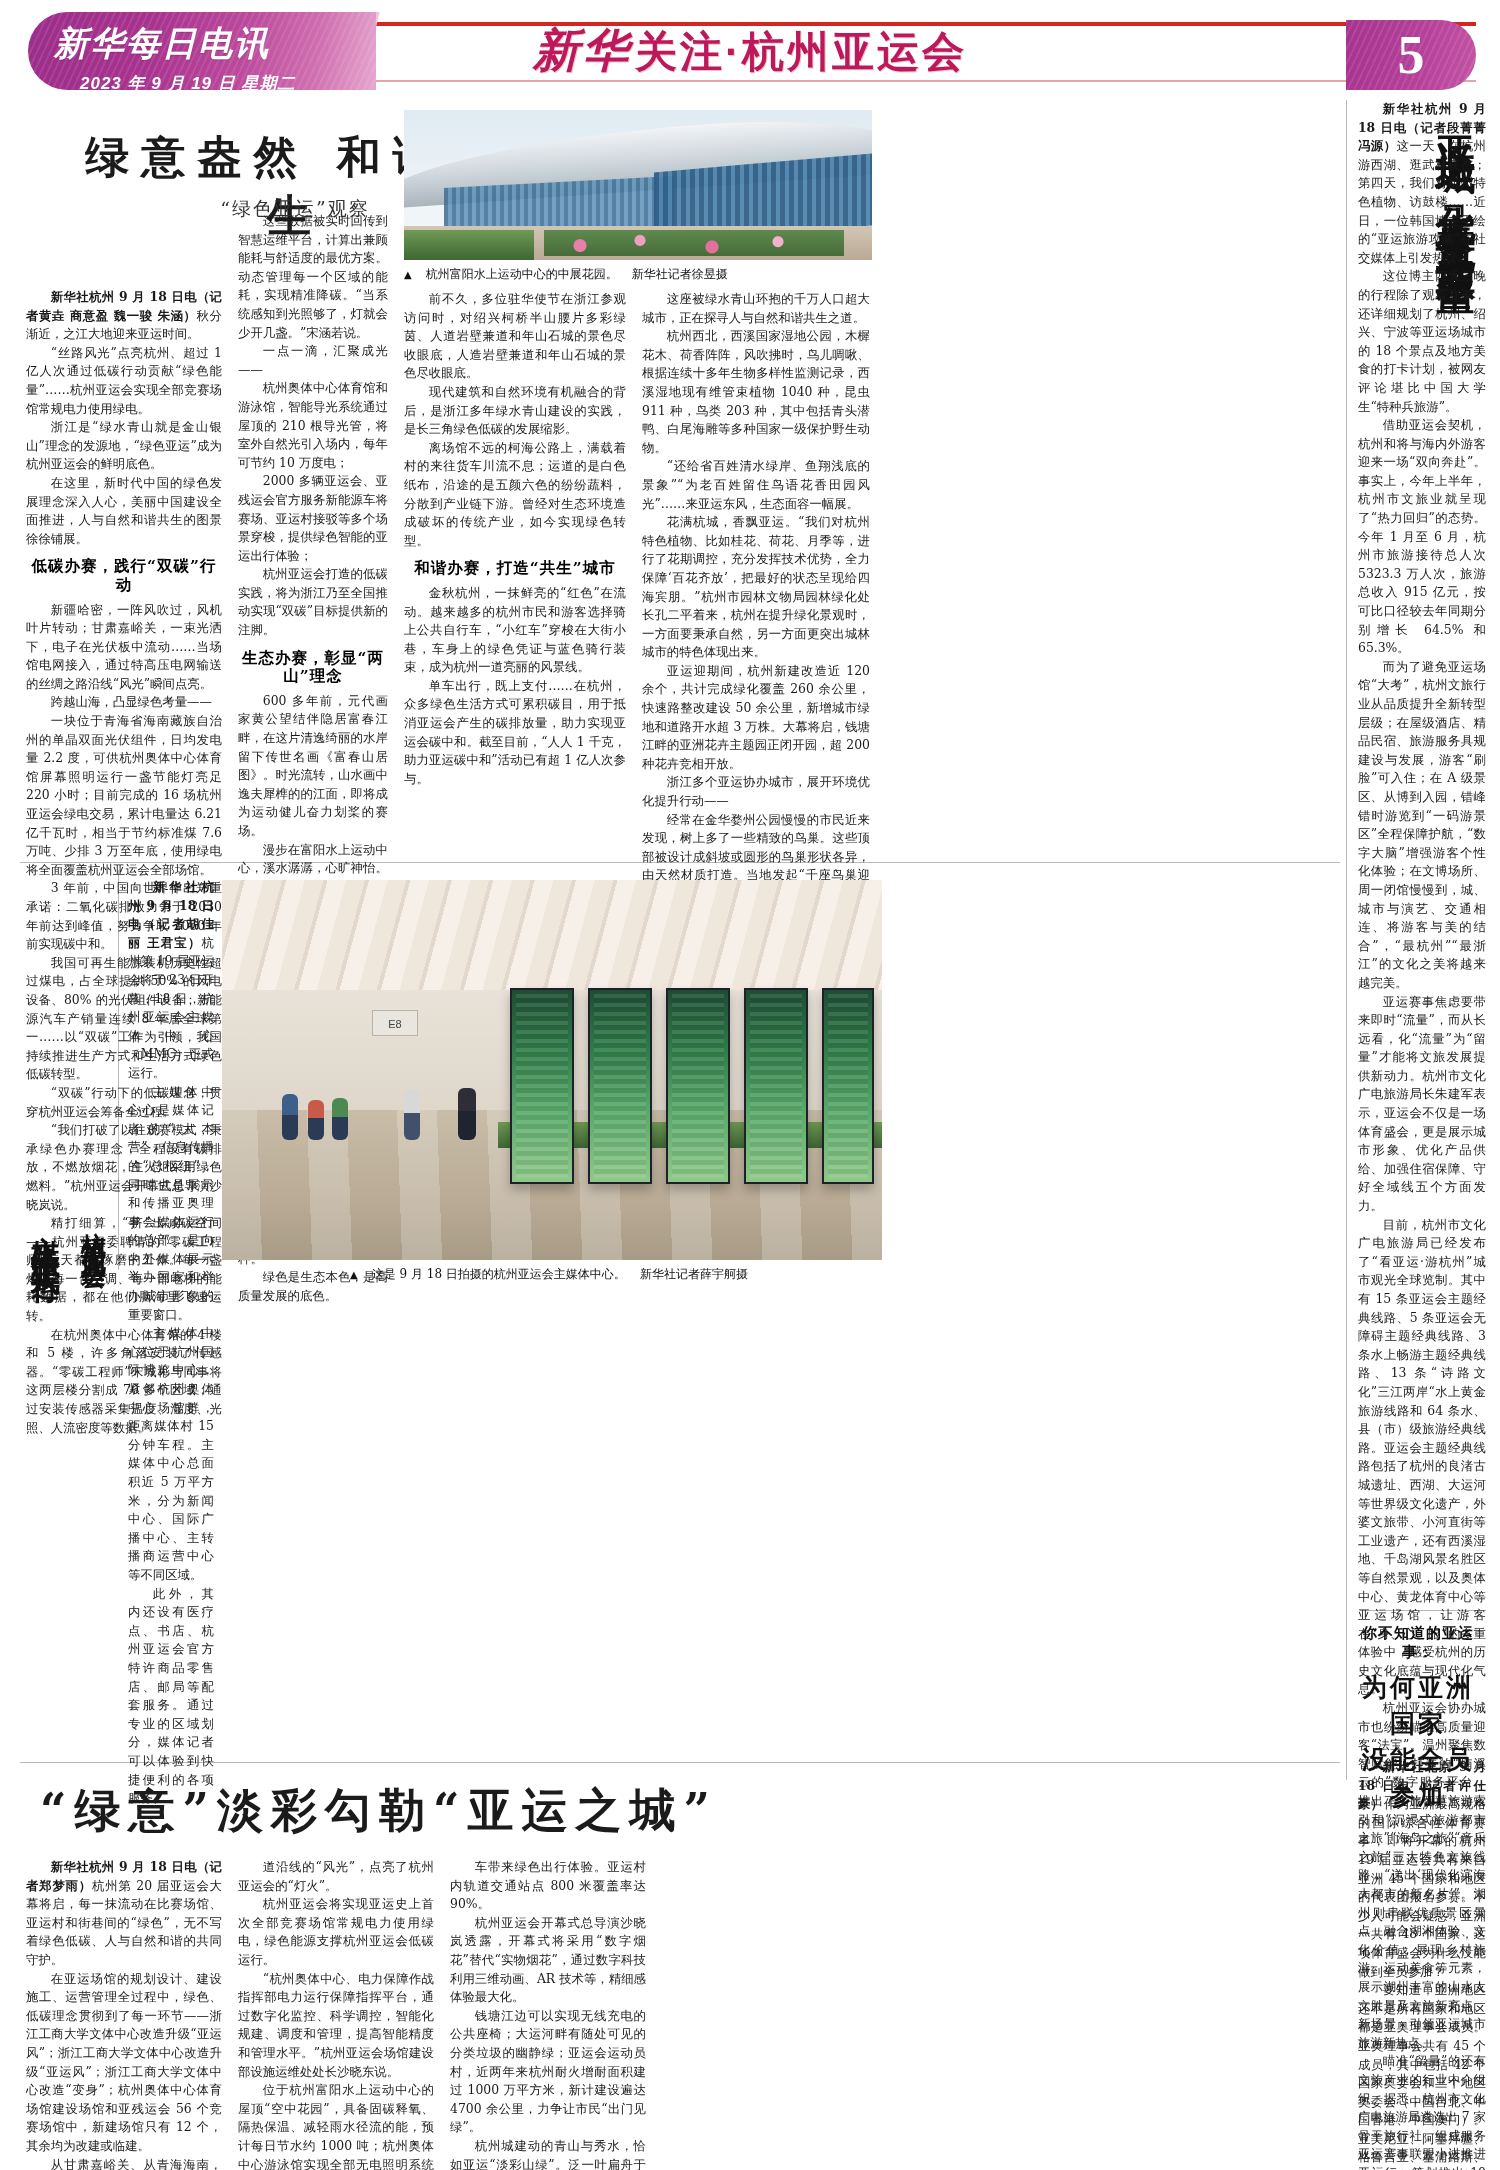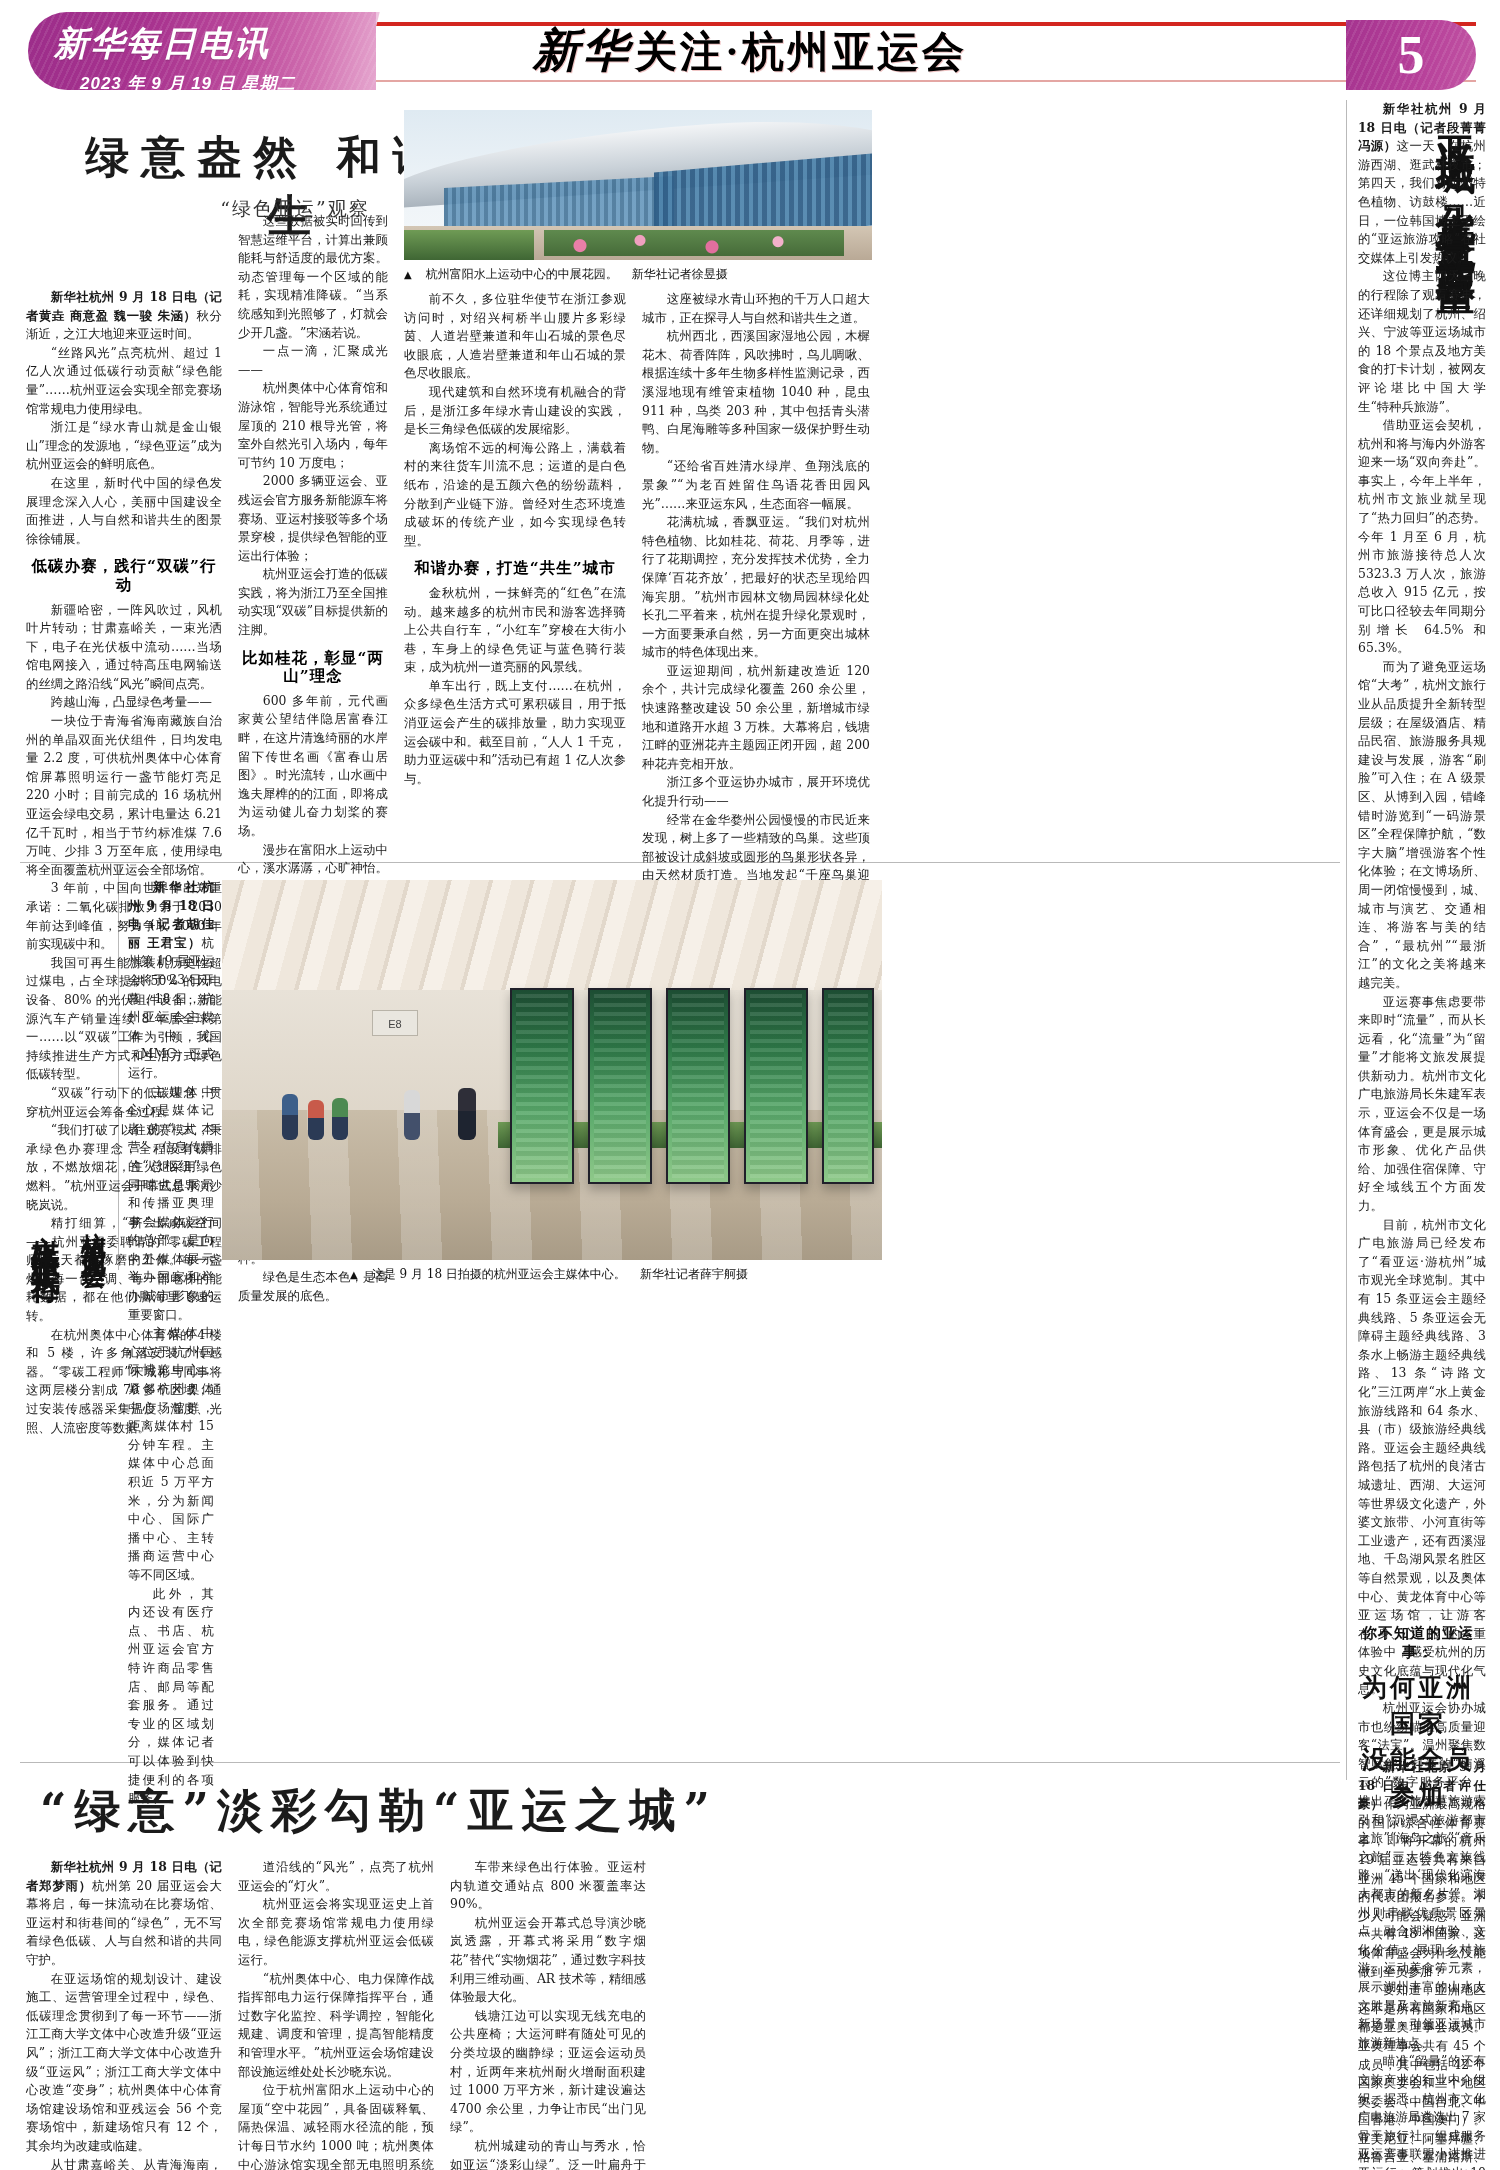--- a/index.html
+++ b/index.html
@@ -37,22 +37,22 @@
     position: relative; z-index: 3; color: #fff; font-weight: 700;
     font-size: 17px; letter-spacing: 1px; padding: 5px 0 0 52px;
     font-family: "Liberation Sans", sans-serif;
     font-style: italic;
   }
   .mast-center {
     position: absolute; left: 430px; top: 18px; width: 640px; height: 66px;
     display: flex; align-items: center; justify-content: center;
   }
   .mast-center-txt {
-    color: #000000; font-weight: 700; font-size: 42px; letter-spacing: 3px;
-    font-family: Liberation Serif, serif;
+    color: #be185d; font-weight: 700; font-size: 42px; letter-spacing: 3px;
+    font-family: Liberation Sans, sans-serif;
     text-shadow: 1px 1px 0 rgba(190,20,20,.25);
   }
   .mast-center-txt .xin { font-style: italic; font-size: 46px; margin-right: 4px; }
   .mast-rule { position:absolute; left: 376px; top: 22px; width: 1100px; height: 4px; background: #d3261f; }
   .mast-rule2 { position:absolute; left: 376px; top: 80px; width: 1100px; height: 2px; background: #e4a6a3; }
   .mast-right {
     position: absolute; right: 24px; top: 20px; width: 130px; height: 70px;
     background: linear-gradient(100deg,#a5338f 0%, #b7419a 60%, #c255a4 100%);
     border-radius: 0 36px 36px 0; overflow:hidden;
   }
@@ -257,21 +257,21 @@
     <p>精打细算，“挤”出减碳空间——杭州亚组委聘请的“零碳工程师”每天都在琢磨的工作。每一盏灯、每一台空调、每一部电梯的能耗数据，都在他们脑海里飞速运转。</p>
     <p>在杭州奥体中心体育馆的 4 楼和 5 楼，许多角落安装了传感器。“零碳工程师”宋城彬与同事将这两层楼分割成 70 多个区域，通过安装传感器采集温度、湿度、光照、人流密度等数据。</p>
   </div>
 
   <div class="col bodytext" style="left:238px; top:212px; width:150px; height:636px;">
     <p>这些数据被实时回传到智慧运维平台，计算出兼顾能耗与舒适度的最优方案。动态管理每一个区域的能耗，实现精准降碳。“当系统感知到光照够了，灯就会少开几盏。”宋涵若说。</p>
     <p>一点一滴，汇聚成光——</p>
     <p>杭州奥体中心体育馆和游泳馆，智能导光系统通过屋顶的 210 根导光管，将室外自然光引入场内，每年可节约 10 万度电；</p>
     <p>2000 多辆亚运会、亚残运会官方服务新能源车将赛场、亚运村接驳等多个场景穿梭，提供绿色智能的亚运出行体验；</p>
     <p>杭州亚运会打造的低碳实践，将为浙江乃至全国推动实现“双碳”目标提供新的注脚。</p>
-    <div class="subhead">比如桂花，彰显“两山”理念</div>
+    <div class="subhead">生态办赛，彰显“两山”理念</div>
     <p>600 多年前，元代画家黄公望结伴隐居富春江畔，在这片清逸绮丽的水岸留下传世名画《富春山居图》。时光流转，山水画中逸夫犀榫的的江面，即将成为运动健儿奋力划桨的赛场。</p>
     <p>漫步在富阳水上运动中心，溪水潺潺，心旷神怡。场馆顶楼，有一座写顶边白热景观融为一体的空中花园。这里种植着碗石竹、百日草、月季等花木，不仅让整个场馆绿化率达到 45%，还能屏蔽释氧、隔热保温和减轻雨水径流。</p>
     <p>“从场馆的雨水回收系统‘渗’，到周边海绵绿地，中庭水景和公共卫生冲洗等。”</p>
     <p>杭州亚运会不仅有屋顶花园“小生态”，起伏的山、流动的水、摇曳的树……当地不断修复提升的生态系统，更构筑起高水平的“大生态”。</p>
     <p>2022 年以来，浙江全域推进生物多样性调查评估，累计发现 15 个新物种。</p>
     <p>绿色是生态本色，是高质量发展的底色。</p>
   </div>
 
   <div class="col bodytext" style="left:404px; top:290px; width:222px; height:558px;">
     <p>前不久，多位驻华使节在浙江参观访问时，对绍兴柯桥半山腰片多彩绿茵、人道岩壁兼道和年山石城的景色尽收眼底，人造岩壁兼道和年山石城的景色尽收眼底。</p>

